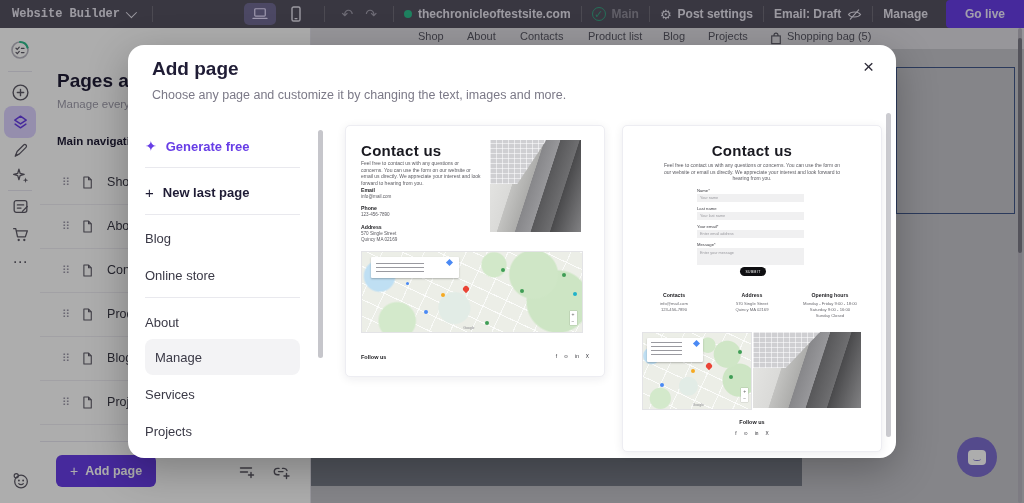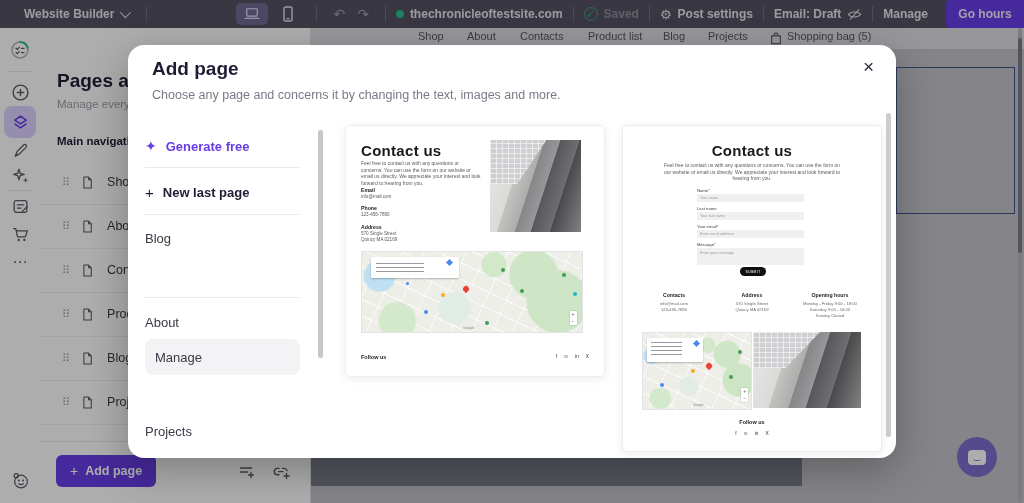--- a/index.html
+++ b/index.html
@@ -5,21 +5,21 @@
   html,body{margin:0;padding:0;}
   body{
     width:1024px;height:503px;position:relative;overflow:hidden;
     font-family:"Liberation Sans","DejaVu Sans",sans-serif;
     background:#c5c4ca;-webkit-font-smoothing:antialiased;
   }
   
   .topbar{position:absolute;left:0;top:0;width:1024px;height:28px;background:#555261;display:flex;align-items:center;z-index:5;}
   .tb-item{color:#e6e3ee;font-size:12px;font-weight:700;display:flex;align-items:center;gap:6px;white-space:nowrap;}
   .tb-sep{width:1px;height:16px;background:rgba(255,255,255,.16);margin:0 10px;}
-  .wb-menu{margin-left:24px;cursor:pointer;}
+  .wb-menu{margin-left:12px;cursor:pointer;font-family:Liberation Mono, monospace;}
   .chev{width:7px;height:7px;border-right:1.6px solid #e6e3ee;border-bottom:1.6px solid #e6e3ee;transform:rotate(45deg) translateY(-2px);display:inline-block;}
   .dev-btn{width:32px;height:22px;border-radius:5px;display:flex;align-items:center;justify-content:center;margin:0 2px;}
   .dev-btn.active{background:#716b94;}
   .ghost{color:#a29fad;font-size:14px;font-weight:400;padding:0 6px;}
   .dot-live{width:8px;height:8px;border-radius:50%;background:#2dbe8d;display:inline-block;}
   .saved{color:#8f8c99;}
   .saved .ck{color:rgba(45,190,141,.75);font-size:11px;border:1.3px solid rgba(45,190,141,.75);border-radius:50%;width:12px;height:12px;display:inline-flex;align-items:center;justify-content:center;}
   .gear{font-size:13px;font-weight:400;}
   .golive{position:absolute;right:0;top:0;height:28px;width:78px;background:#673de6;color:#efeaff;font-size:12px;font-weight:700;display:flex;align-items:center;justify-content:center;border-radius:4px 0 0 4px;cursor:pointer;}
   .topbar svg{display:block;}
@@ -151,41 +151,41 @@
   <span class="ghost">↶</span>
   <span class="ghost">↷</span>
   <div class="tb-sep"></div>
   <div class="tb-item">
     <span class="dot-live"></span>
     <span>thechronicleoftestsite.com</span>
   </div>
   <div class="tb-sep"></div>
   <div class="tb-item saved">
     <span class="ck">✓</span>
-    <span>Saved</span>
+    <span>Main</span>
   </div>
   <div class="tb-sep"></div>
   <div class="tb-item">
     <span class="gear">⚙</span>
     <span>Post settings</span>
   </div>
   <div class="tb-sep"></div>
   <div class="tb-item">
     <span>Email: Draft</span>
     <svg width="15" height="13" viewBox="0 0 16 14">
         <path d="M1.5 7c2.6-3.6 10.4-3.6 13 0-2.6 3.6-10.4 3.6-13 0Z" fill="none" stroke="#e6e3ee" stroke-width="1.2"></path>
         <line x1="3.5" y1="12" x2="12.5" y2="2" stroke="#e6e3ee" stroke-width="1.2" stroke-linecap="round"></line>
       </svg>
   </div>
   <div class="tb-sep"></div>
   <div class="tb-item" style="margin-right:96px;">
     <span>Manage</span>
   </div>
   <div class="golive">
-    <span>Go hours</span>
+    <span>Go live</span>
   </div>
 </header>
 
 <aside class="sidebar">
   <div class="sb-ic" style="top:22px">
     <svg width="20" height="20" viewBox="0 0 20 20">
       <circle cx="10" cy="10" r="8" fill="none" stroke="#b9b7c2" stroke-width="1.6"></circle>
       <path d="M10 2a8 8 0 0 1 7.6 5.6" fill="none" stroke="#2dbe8d" stroke-width="2" stroke-linecap="round"></path>
       <path d="M6 8.2l1.3 1.2 2-2.2" fill="none" stroke="#5d5a66" stroke-width="1.2" stroke-linecap="round"></path>
         <line x1="11.4" y1="8.4" x2="14" y2="8.4" stroke="#5d5a66" stroke-width="1.2" stroke-linecap="round"></line>
@@ -345,43 +345,49 @@
 
 <div class="chat">
   <div class="bub"></div>
 </div>
 
 <div class="dim"></div>
 
 <div class="modal">
   <div class="m-title">Add page</div>
   <div class="m-close">×</div>
-  <div class="m-sub">Choose any page and concerns it by changing the text, images and more.</div>
+  <div class="m-sub">Choose any page and customize it by changing the text, images and more.</div>
 
   <div class="m-nav-item gen" style="top:90px">
     <span class="spark">✦</span>
     <span>Generate free</span>
   </div>
   <div class="m-nav-div" style="top:122px"></div>
   <div class="m-nav-item bold" style="top:136px">
     <span class="pl">+</span>
     <span>New last page</span>
   </div>
   <div class="m-nav-div" style="top:169px"></div>
 
   <div class="m-nav-sel"></div>
   <div class="m-nav-item" style="top:182px">
       <span>Blog</span>
     </div>
+  <div class="m-nav-item" style="top:219px">
+      <span>Online store</span>
+    </div>
   <div class="m-nav-div" style="top:252px"></div>
   <div class="m-nav-item" style="top:266px">
       <span>About</span>
     </div>
   <div class="m-nav-item" style="top:301px;left:27px">
       <span>Manage</span>
+    </div>
+  <div class="m-nav-item" style="top:338px">
+      <span>Services</span>
     </div>
   <div class="m-nav-item" style="top:375px">
       <span>Projects</span>
     </div>
 
   <div class="m-scroll" style="left:190px;top:85px;height:228px"></div>
   <div class="m-scroll" style="left:758px;top:68px;height:324px;background:#cbcbd0"></div>
 
   <div class="card card1">
     <div class="mini-h" style="left:15px;top:16px">Contact us</div>

